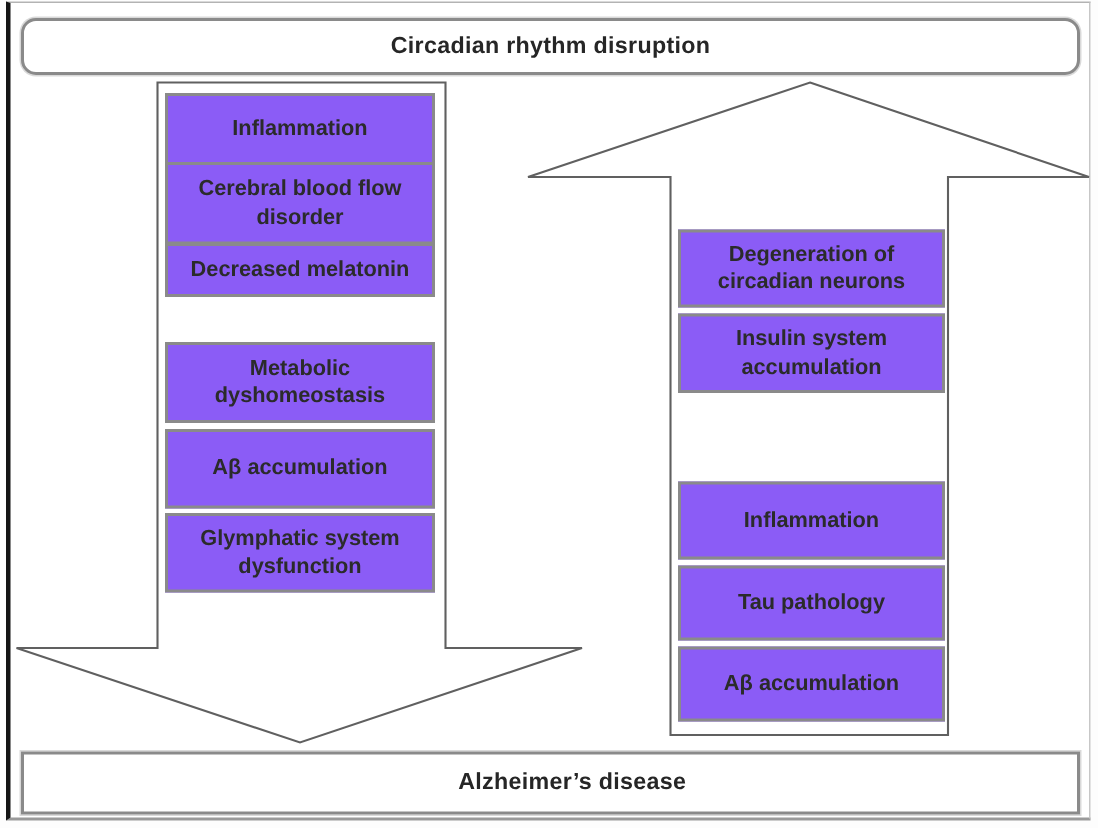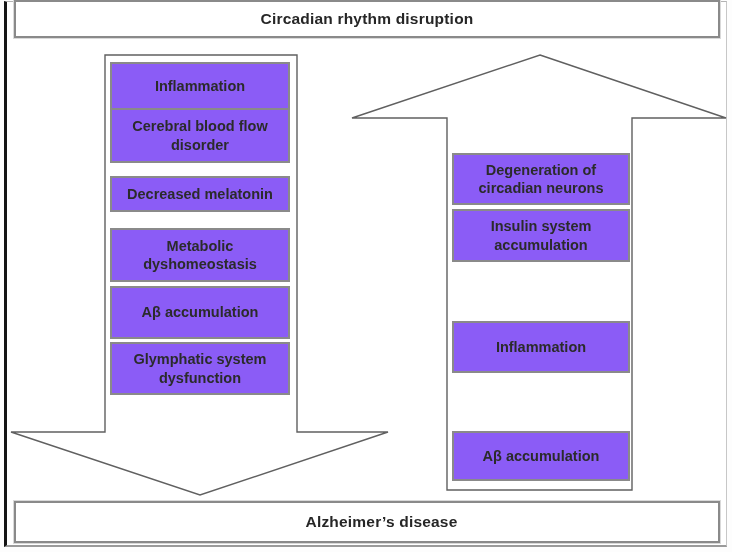--- a/index.html
+++ b/index.html
@@ -25,39 +25,39 @@
     left:14px;width:706px;height:38px;
     border:2px solid #8a8a8a;
     box-shadow:0 0 0 1px #d9d9d9;
     background:#ffffff;
     display:flex;align-items:center;justify-content:center;
     font-weight:bold;font-size:15.5px;color:#262626;
     letter-spacing:.2px;
     box-sizing:border-box;
     z-index:3;
   }
-  .banner.top{top:0;}
+  .banner.top{top:12px;border-radius:10px;}
   .banner.bottom{top:501px;height:42px;padding-left:29px;}
   .arrow-layer{position:absolute;left:0;top:0;width:732px;height:552px;z-index:1;}
   .item-box{
     position:absolute;
     border:2px solid #8a8a8a;
     background:#8b5cf6;
     display:flex;align-items:center;justify-content:center;
     text-align:center;
     font-weight:bold;font-size:14.5px;line-height:1.25;color:#2b2b2b;
     box-sizing:border-box;
     padding:2px 8px;
     z-index:2;
   }
   
   .lb{left:110px;width:180px;}
   .lb0{top:62px;height:48px;}
   .lb1{top:108px;height:55px;}
-  .lb2{top:176px;height:36px;}
+  .lb2{top:162px;height:36px;}
   .lb3{top:228px;height:54px;}
   .lb4{top:286px;height:53px;}
   .lb5{top:342px;height:53px;}
   
   .rb{left:452px;width:178px;}
   .rb0{top:153px;height:52px;}
   .rb1{top:209px;height:53px;}
   .rb2{top:266px;height:51px;}
   .rb3{top:321px;height:52px;}
   .rb4{top:377px;height:50px;}
@@ -82,17 +82,18 @@
   <div class="item-box lb lb0">Inflammation</div>
   <div class="item-box lb lb1">Cerebral blood flow disorder</div>
   <div class="item-box lb lb2">Decreased melatonin</div>
   <div class="item-box lb lb3">Metabolic dyshomeostasis</div>
   <div class="item-box lb lb4">Aβ accumulation</div>
   <div class="item-box lb lb5">Glymphatic system dysfunction</div>
 
   <div class="item-box rb rb0">Degeneration of circadian neurons</div>
   <div class="item-box rb rb1">Insulin system accumulation</div>
   <div class="item-box rb rb3">Inflammation</div>
+  <div class="item-box rb rb4">Tau pathology</div>
   <div class="item-box rb rb5">Aβ accumulation</div>
 
   <div class="banner bottom">Alzheimer’s disease</div>
 
 </div>
 
 </body></html>

